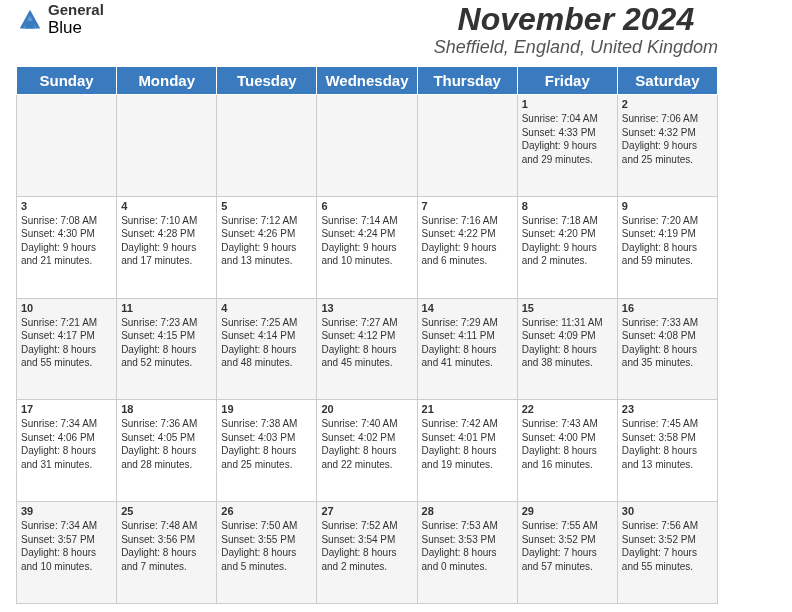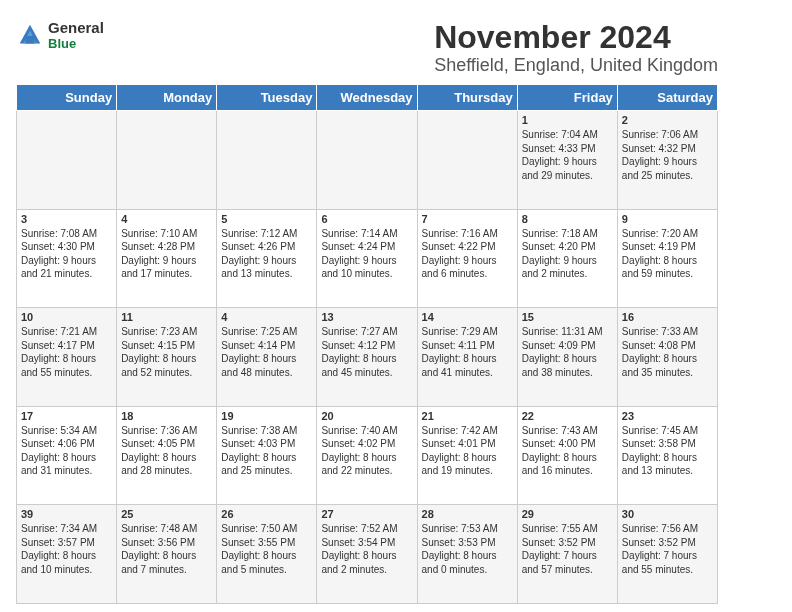--- a/index.html
+++ b/index.html
@@ -6,21 +6,21 @@
     body {
       font-family: Arial, sans-serif;
       background: #fff;
       width: 792px;
       height: 612px;
       overflow: hidden;
     }
     .page {
       width: 734px;
       height: 612px;
-      padding: 20px 16px 8px 16px;
+      padding: 2px 16px 8px 16px;
       display: flex;
       flex-direction: column;
     }
     .header {
       display: flex;
       justify-content: space-between;
       align-items: flex-start;
       margin-bottom: 8px;
     }
     .logo {
@@ -32,53 +32,54 @@
       display: flex;
       flex-direction: column;
       line-height: 1.1;
     }
     .logo-general {
       font-size: 15px;
       font-weight: bold;
       color: #333;
     }
     .logo-blue {
-      font-size: 13px;
-      font-weight: bold;
-      color: #15803d;
+      font-size: 17px;
+      font-weight: normal;
+      color: #000000;
     }
     .logo-icon {
       width: 28px;
       height: 28px;
     }
     .title-block {
-      text-align: left;
+      text-align: center;
+      font-style: italic;
     }
     .month-title {
       font-size: 32px;
       font-weight: bold;
       color: #333;
       line-height: 1.1;
     }
     .subtitle {
       font-size: 18px;
       color: #555;
     }
     table {
       width: 100%;
       border-collapse: collapse;
       flex: 1;
     }
     thead tr th {
       background: #3a7abf;
       color: #fff;
-      font-size: 13px;
+      font-size: 15px;
       font-weight: bold;
       padding: 5px 4px;
-      text-align: right;
+      text-align: center;
       border: 1px solid #fff;
     }
     tbody tr td {
       border: 1px solid #ccc;
       vertical-align: top;
       padding: 3px 4px;
       font-size: 9.5px;
       color: #333;
       background: #fff;
       width: calc(100% / 7);
@@ -245,21 +246,21 @@
           <td>
             <span class="day-num">16</span>
             <div class="day-info">Sunrise: 7:33 AM
 Sunset: 4:08 PM
 Daylight: 8 hours and 35 minutes.</div>
           </td>
         </tr>
         <tr>
           <td>
             <span class="day-num">17</span>
-            <div class="day-info">Sunrise: 5:34 AM
+            <div class="day-info">Sunrise: 7:34 AM
 Sunset: 4:06 PM
 Daylight: 8 hours and 31 minutes.</div>
           </td>
           <td>
             <span class="day-num">18</span>
             <div class="day-info">Sunrise: 7:36 AM
 Sunset: 4:05 PM
 Daylight: 8 hours and 28 minutes.</div>
           </td>
           <td>

